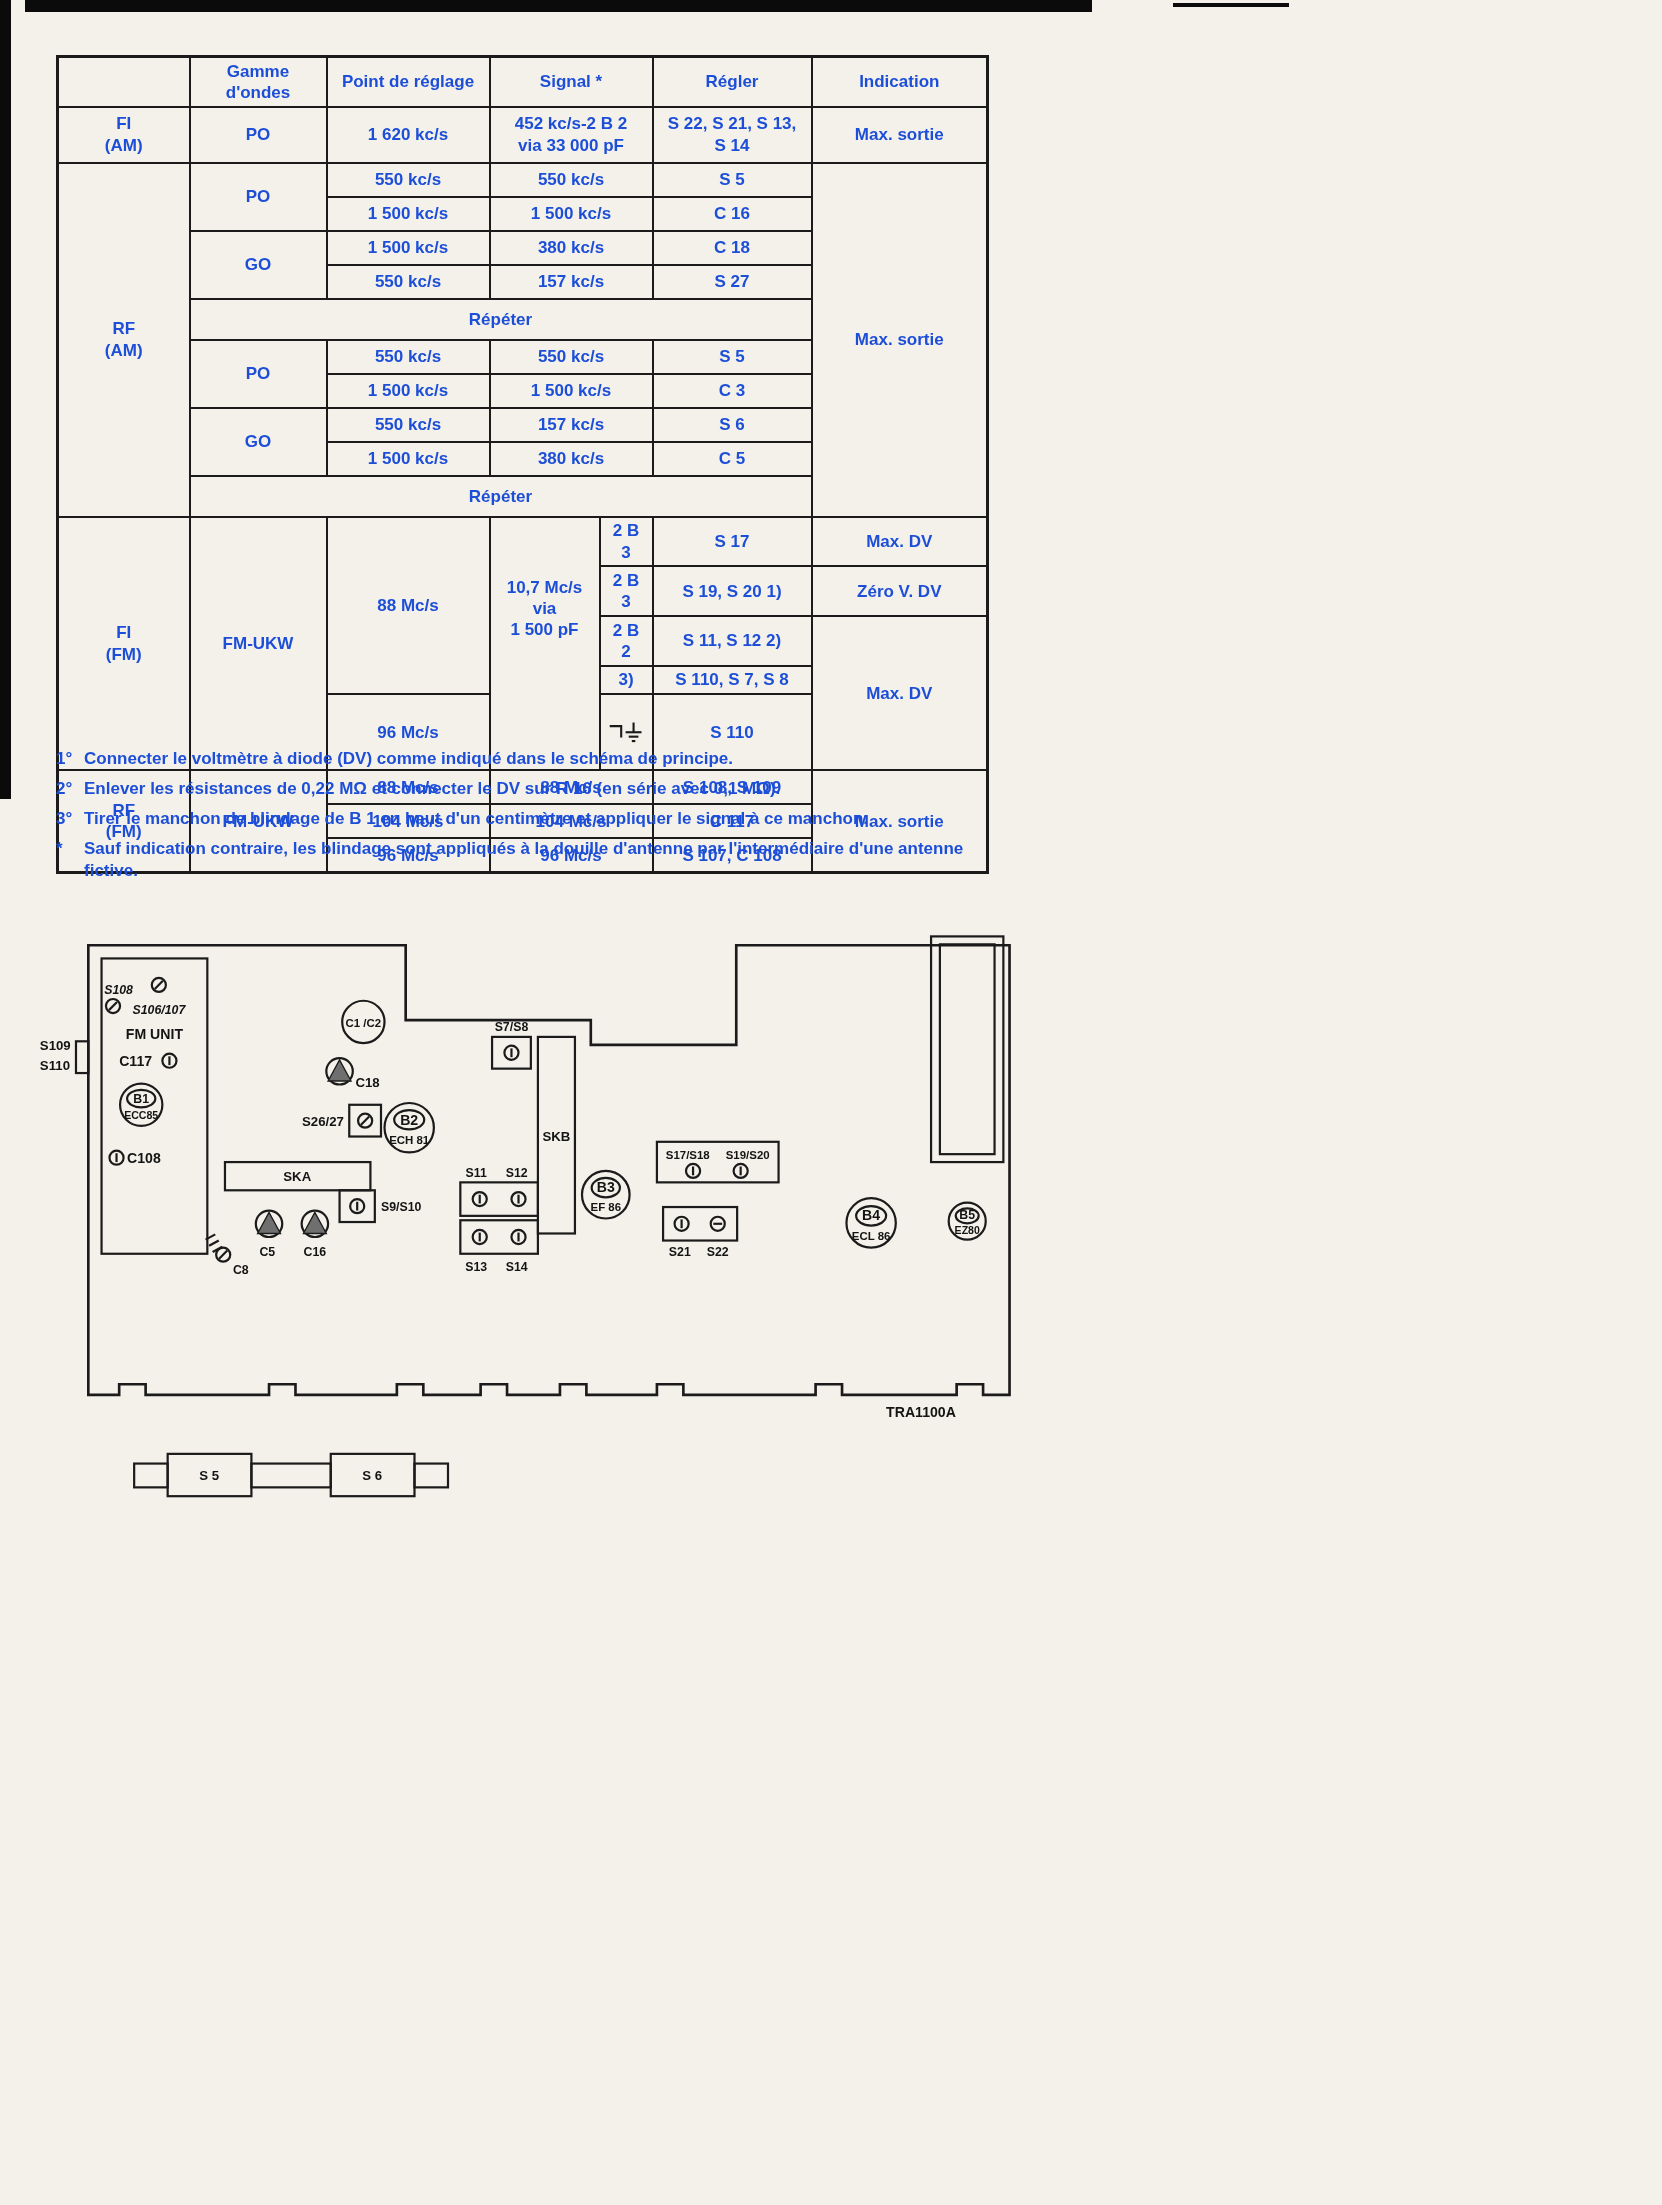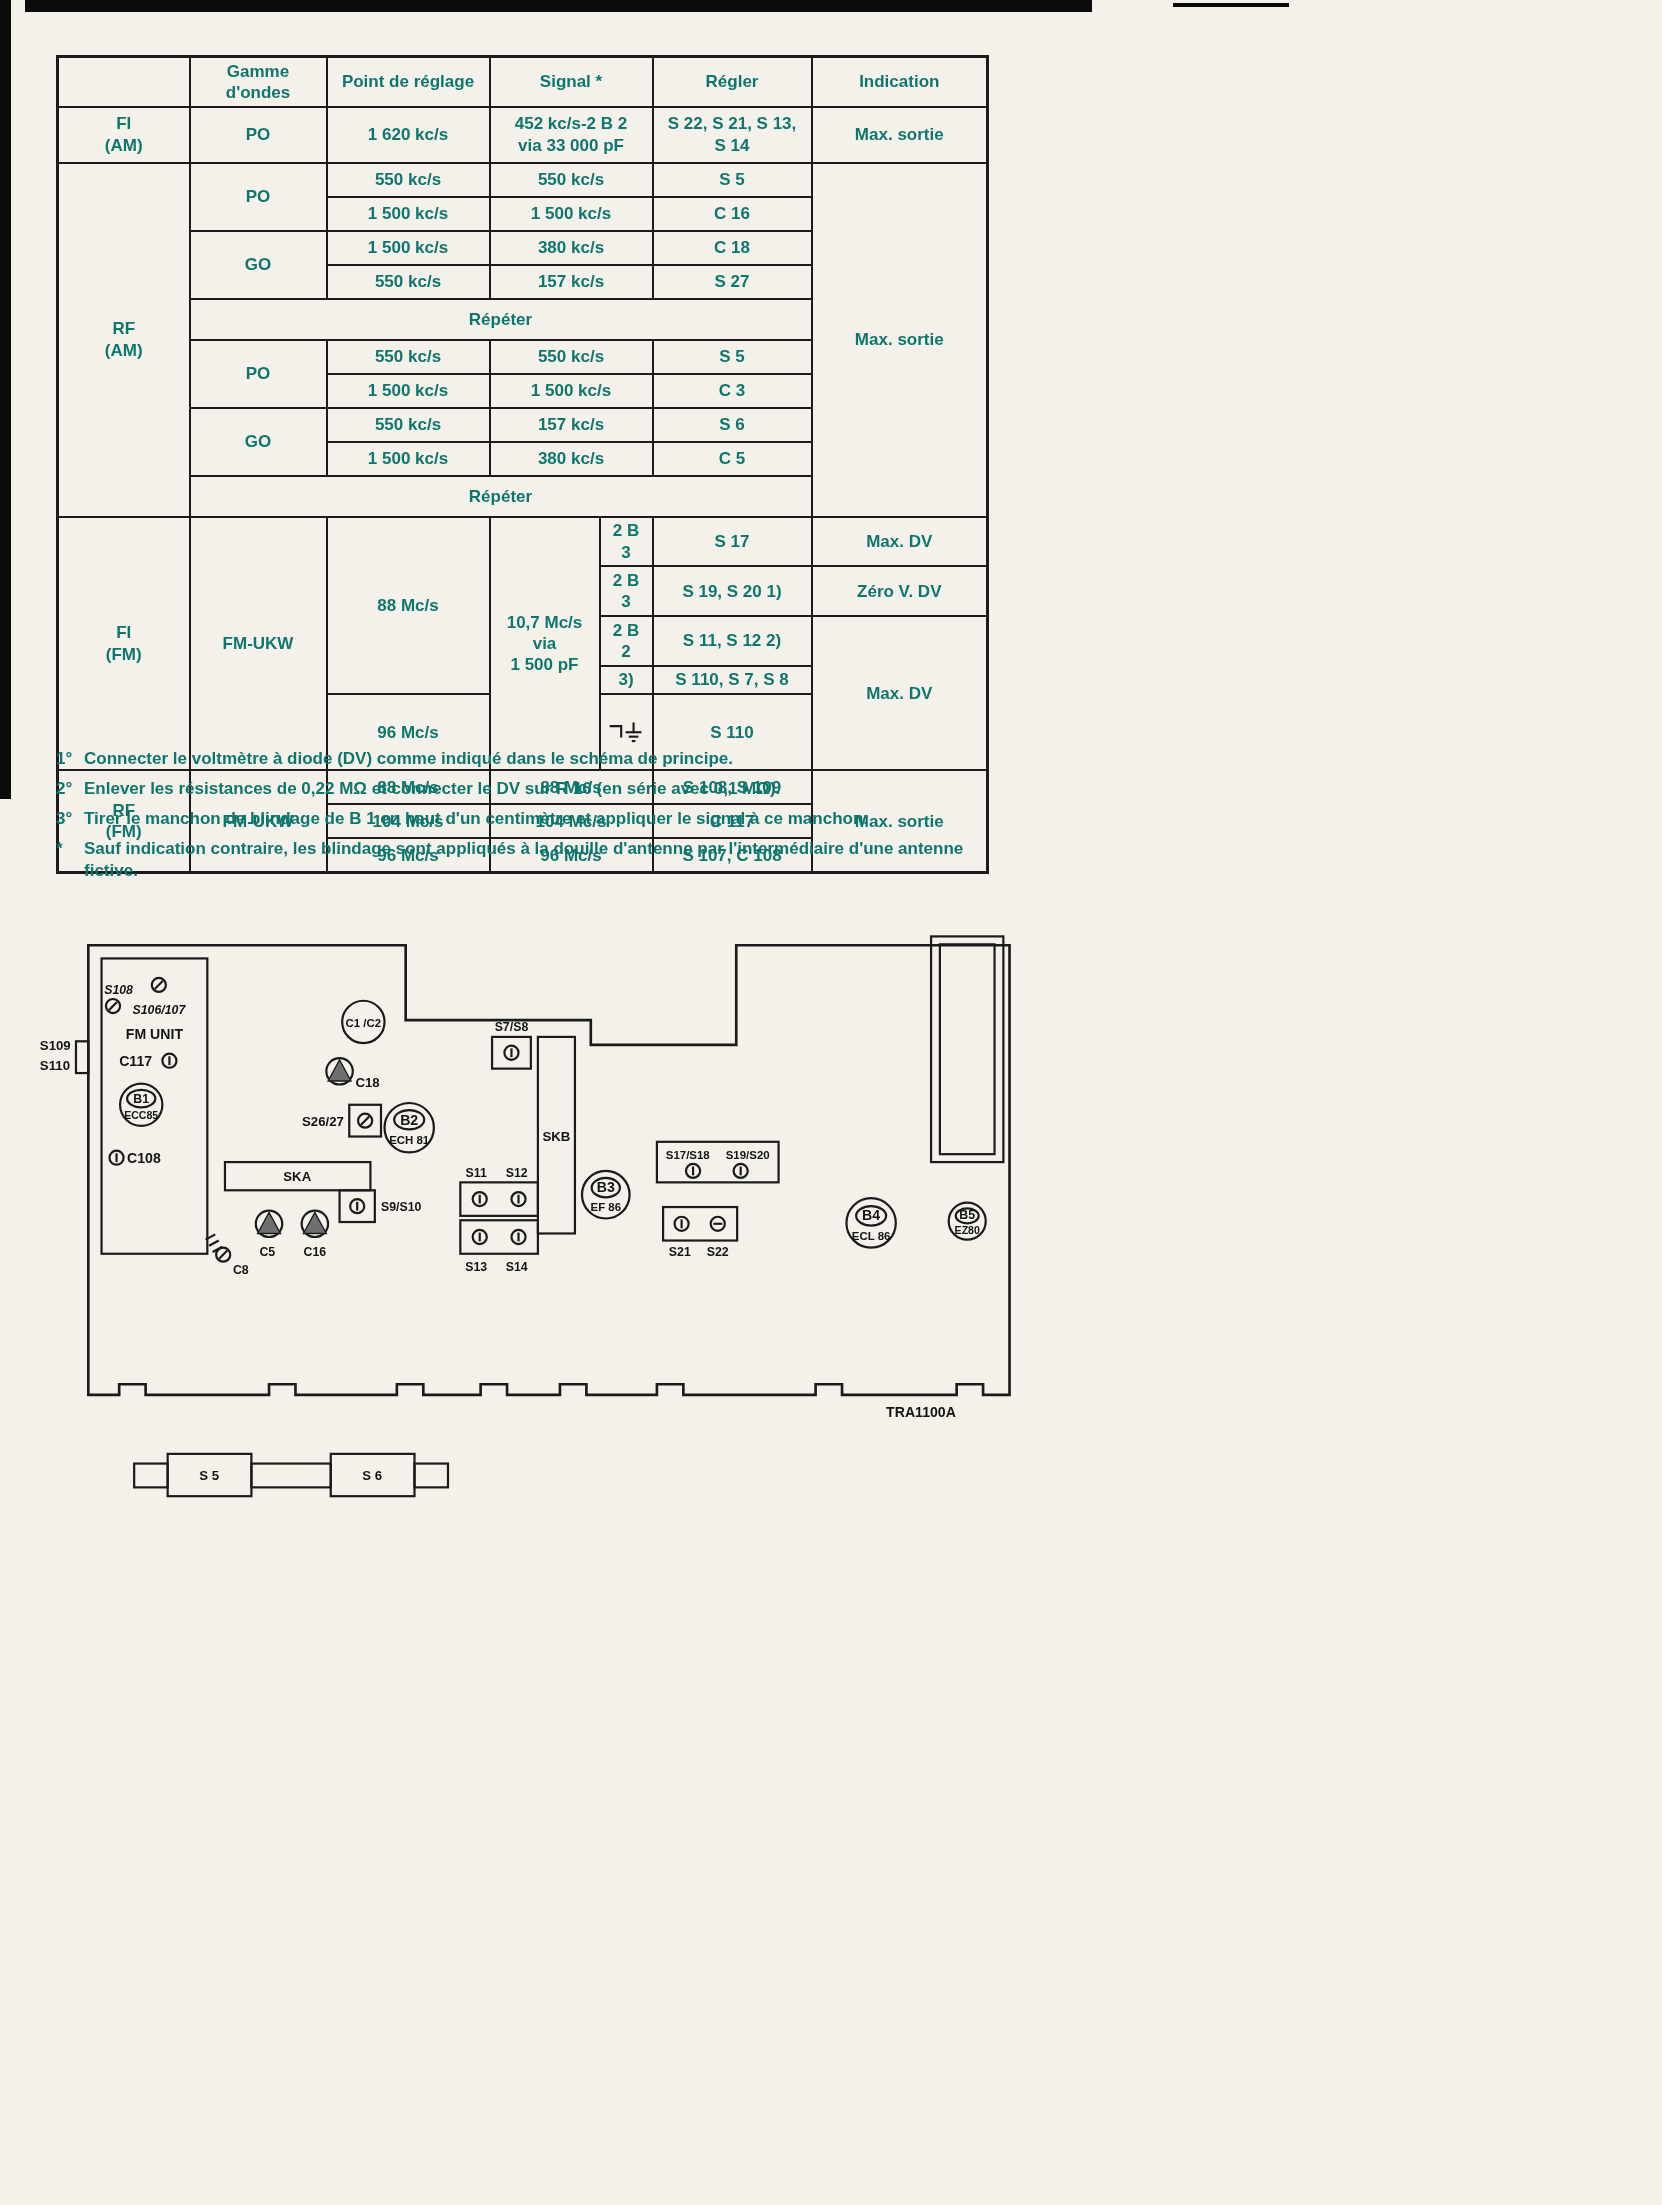--- a/index.html
+++ b/index.html
@@ -1,28 +1,28 @@
 <!DOCTYPE html>
 <html style="font-size:14px"><head>
 <meta charset="utf-8">
 <style>
   html,body{margin:0;padding:0;background:#f3f1ea;}
   .page{position:relative;width:1663px;height:2206px;background:#f3f1ea;
-        font-family:"Liberation Sans",sans-serif;color:#0f766e;overflow:hidden;}
+        font-family:"Liberation Sans",sans-serif;color:#1d4ed8;overflow:hidden;}
   .artifact{position:absolute;background:#0b0b0b;}
 
   
   table.spec{position:absolute;left:56px;top:55px;border-collapse:collapse;table-layout:fixed;
              width:930px;border:3.5px solid #1b1b1b;background:transparent;}
   .spec th,.spec td{border:2.6px solid #1b1b1b;text-align:center;vertical-align:middle;
              font-weight:700;font-size:17px;line-height:1.25;padding:2.6px 5.3px;white-space:pre-line;}
   tr.h56{height:49px}tr.h64{height:56px}tr.h38{height:34px}tr.h46{height:41px}
   tr.h29{height:25.6px}tr.h31{height:27px}
   .spec td.via-cell{padding:5.3px 3.5px;}
-  .via-stack{display:flex;flex-direction:column;justify-content:center;height:134px;align-items:center;}
+  .via-stack{display:flex;flex-direction:column;justify-content:flex-start;height:134px;align-items:center;}
   .gnd-cell svg{display:block;margin:0 auto;}
 
   
   .footnotes{position:absolute;left:56px;top:748px;width:933px;}
   .footnote{display:flex;margin-bottom:8px;font-size:17px;font-weight:700;line-height:1.3;}
   .footnote .marker{width:28px;flex:none;}
   .footnote .ftext{flex:1;}
 
   
   .diagram{position:absolute;left:35px;top:932px;}

